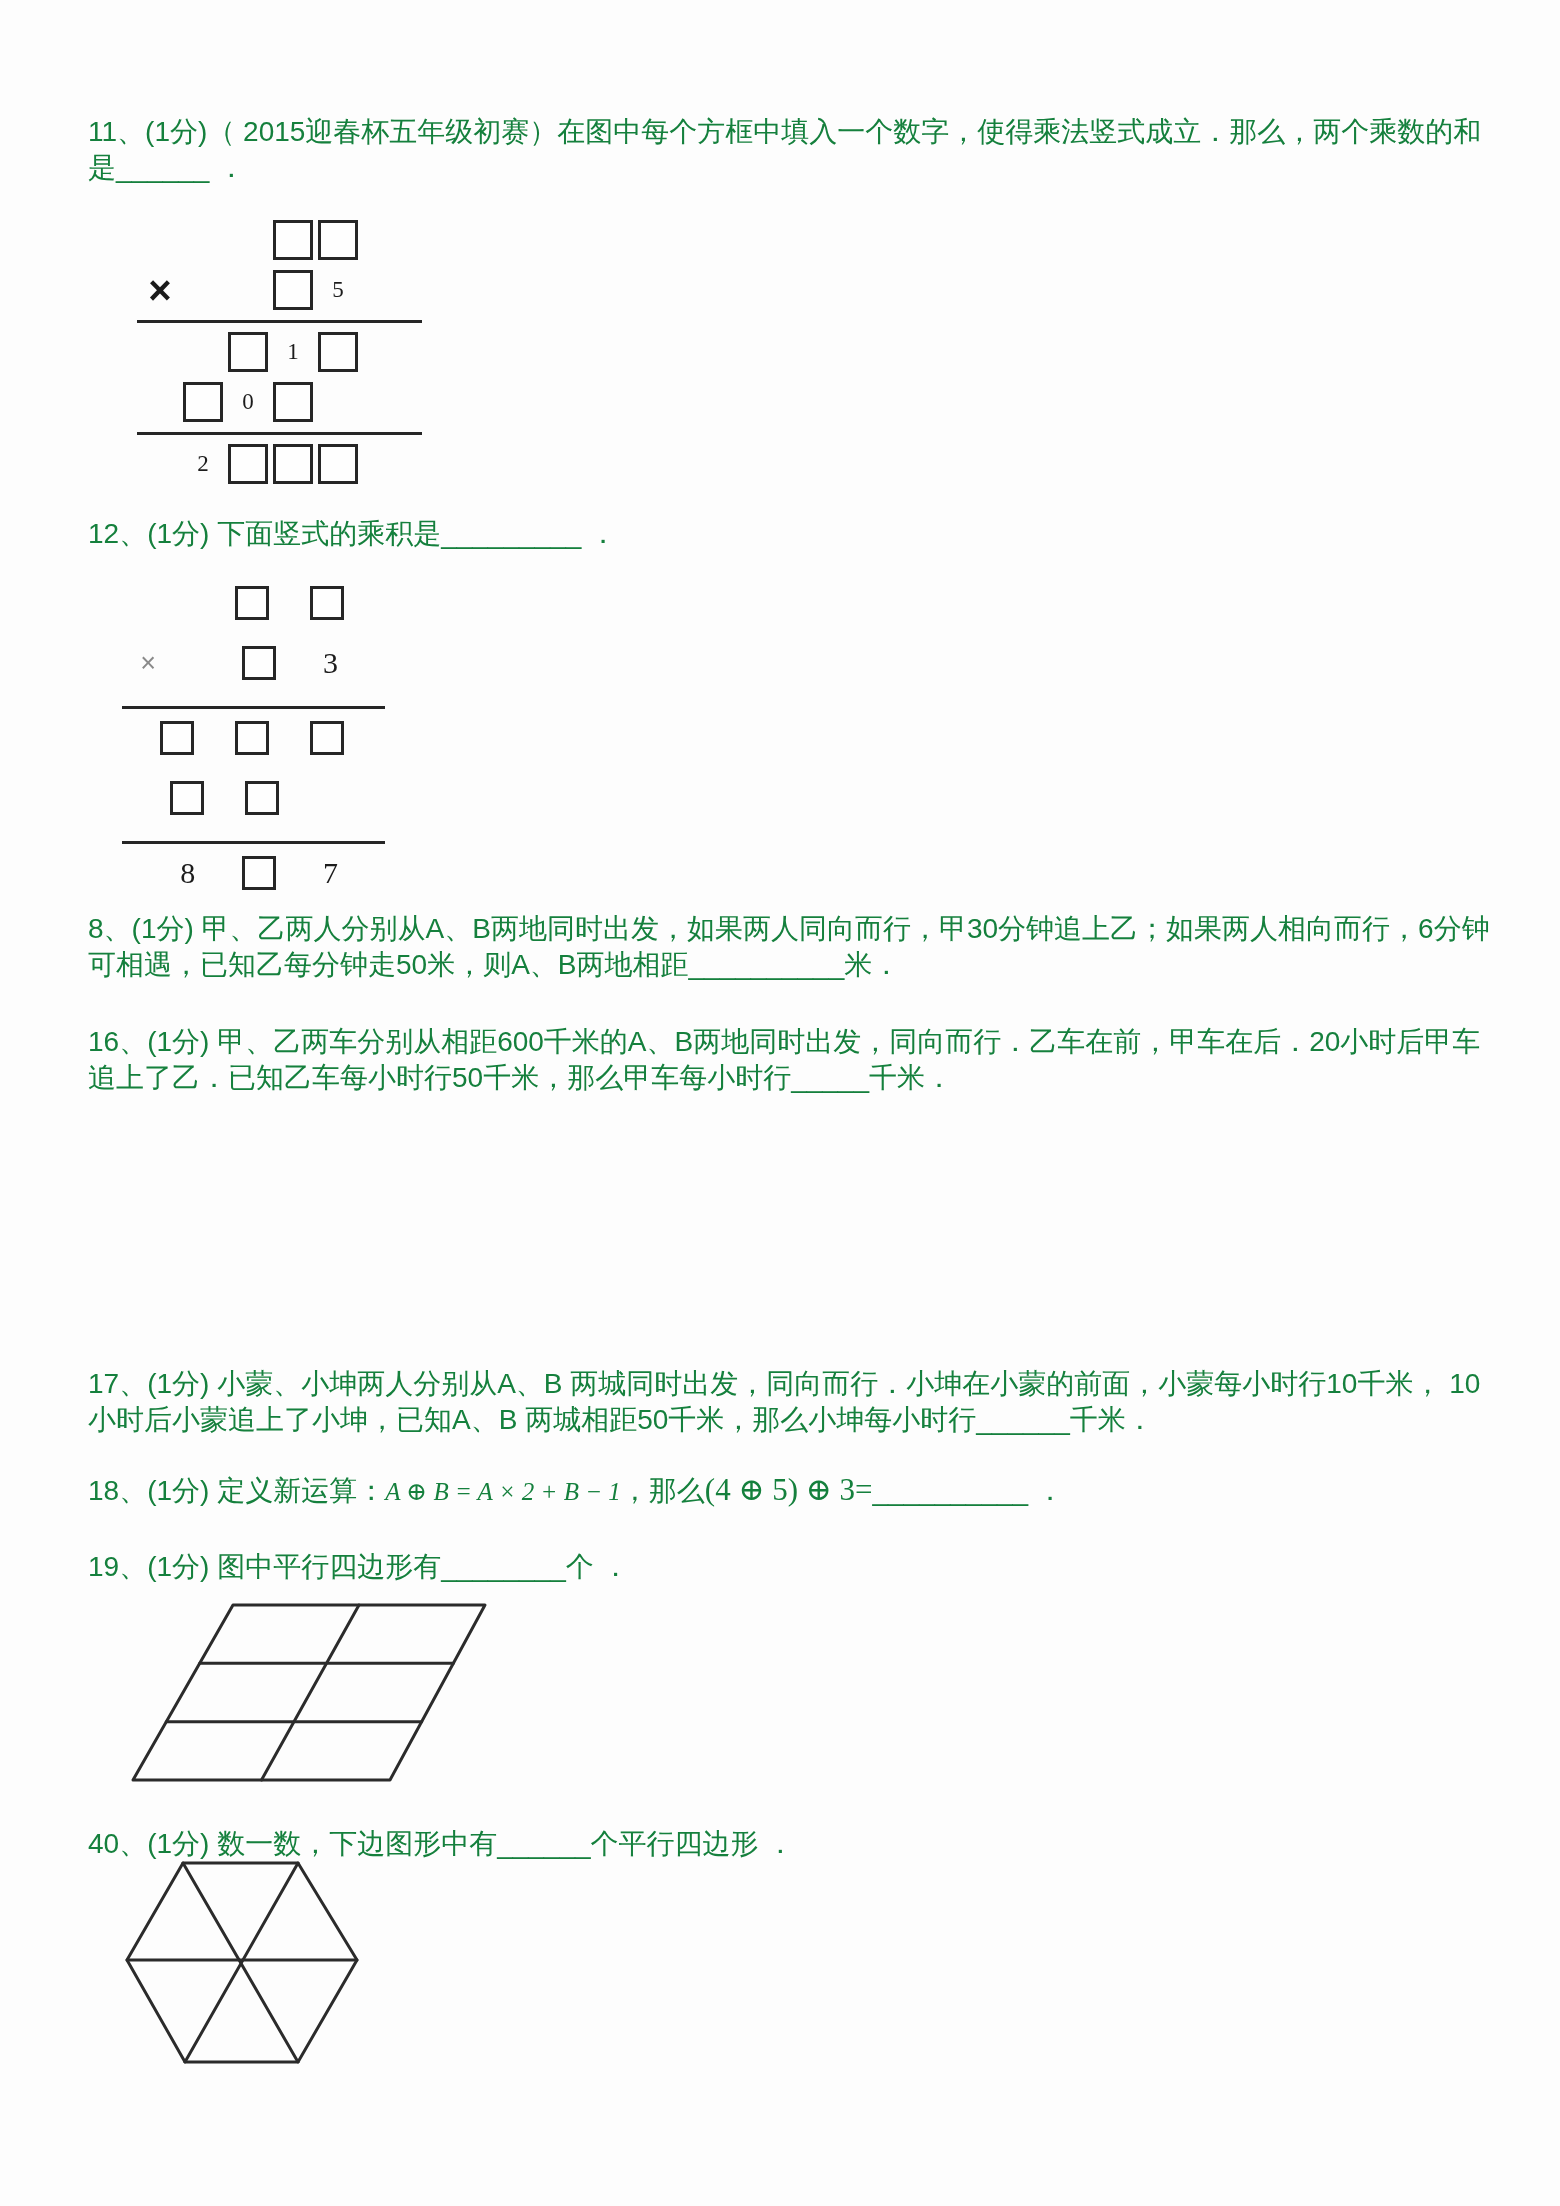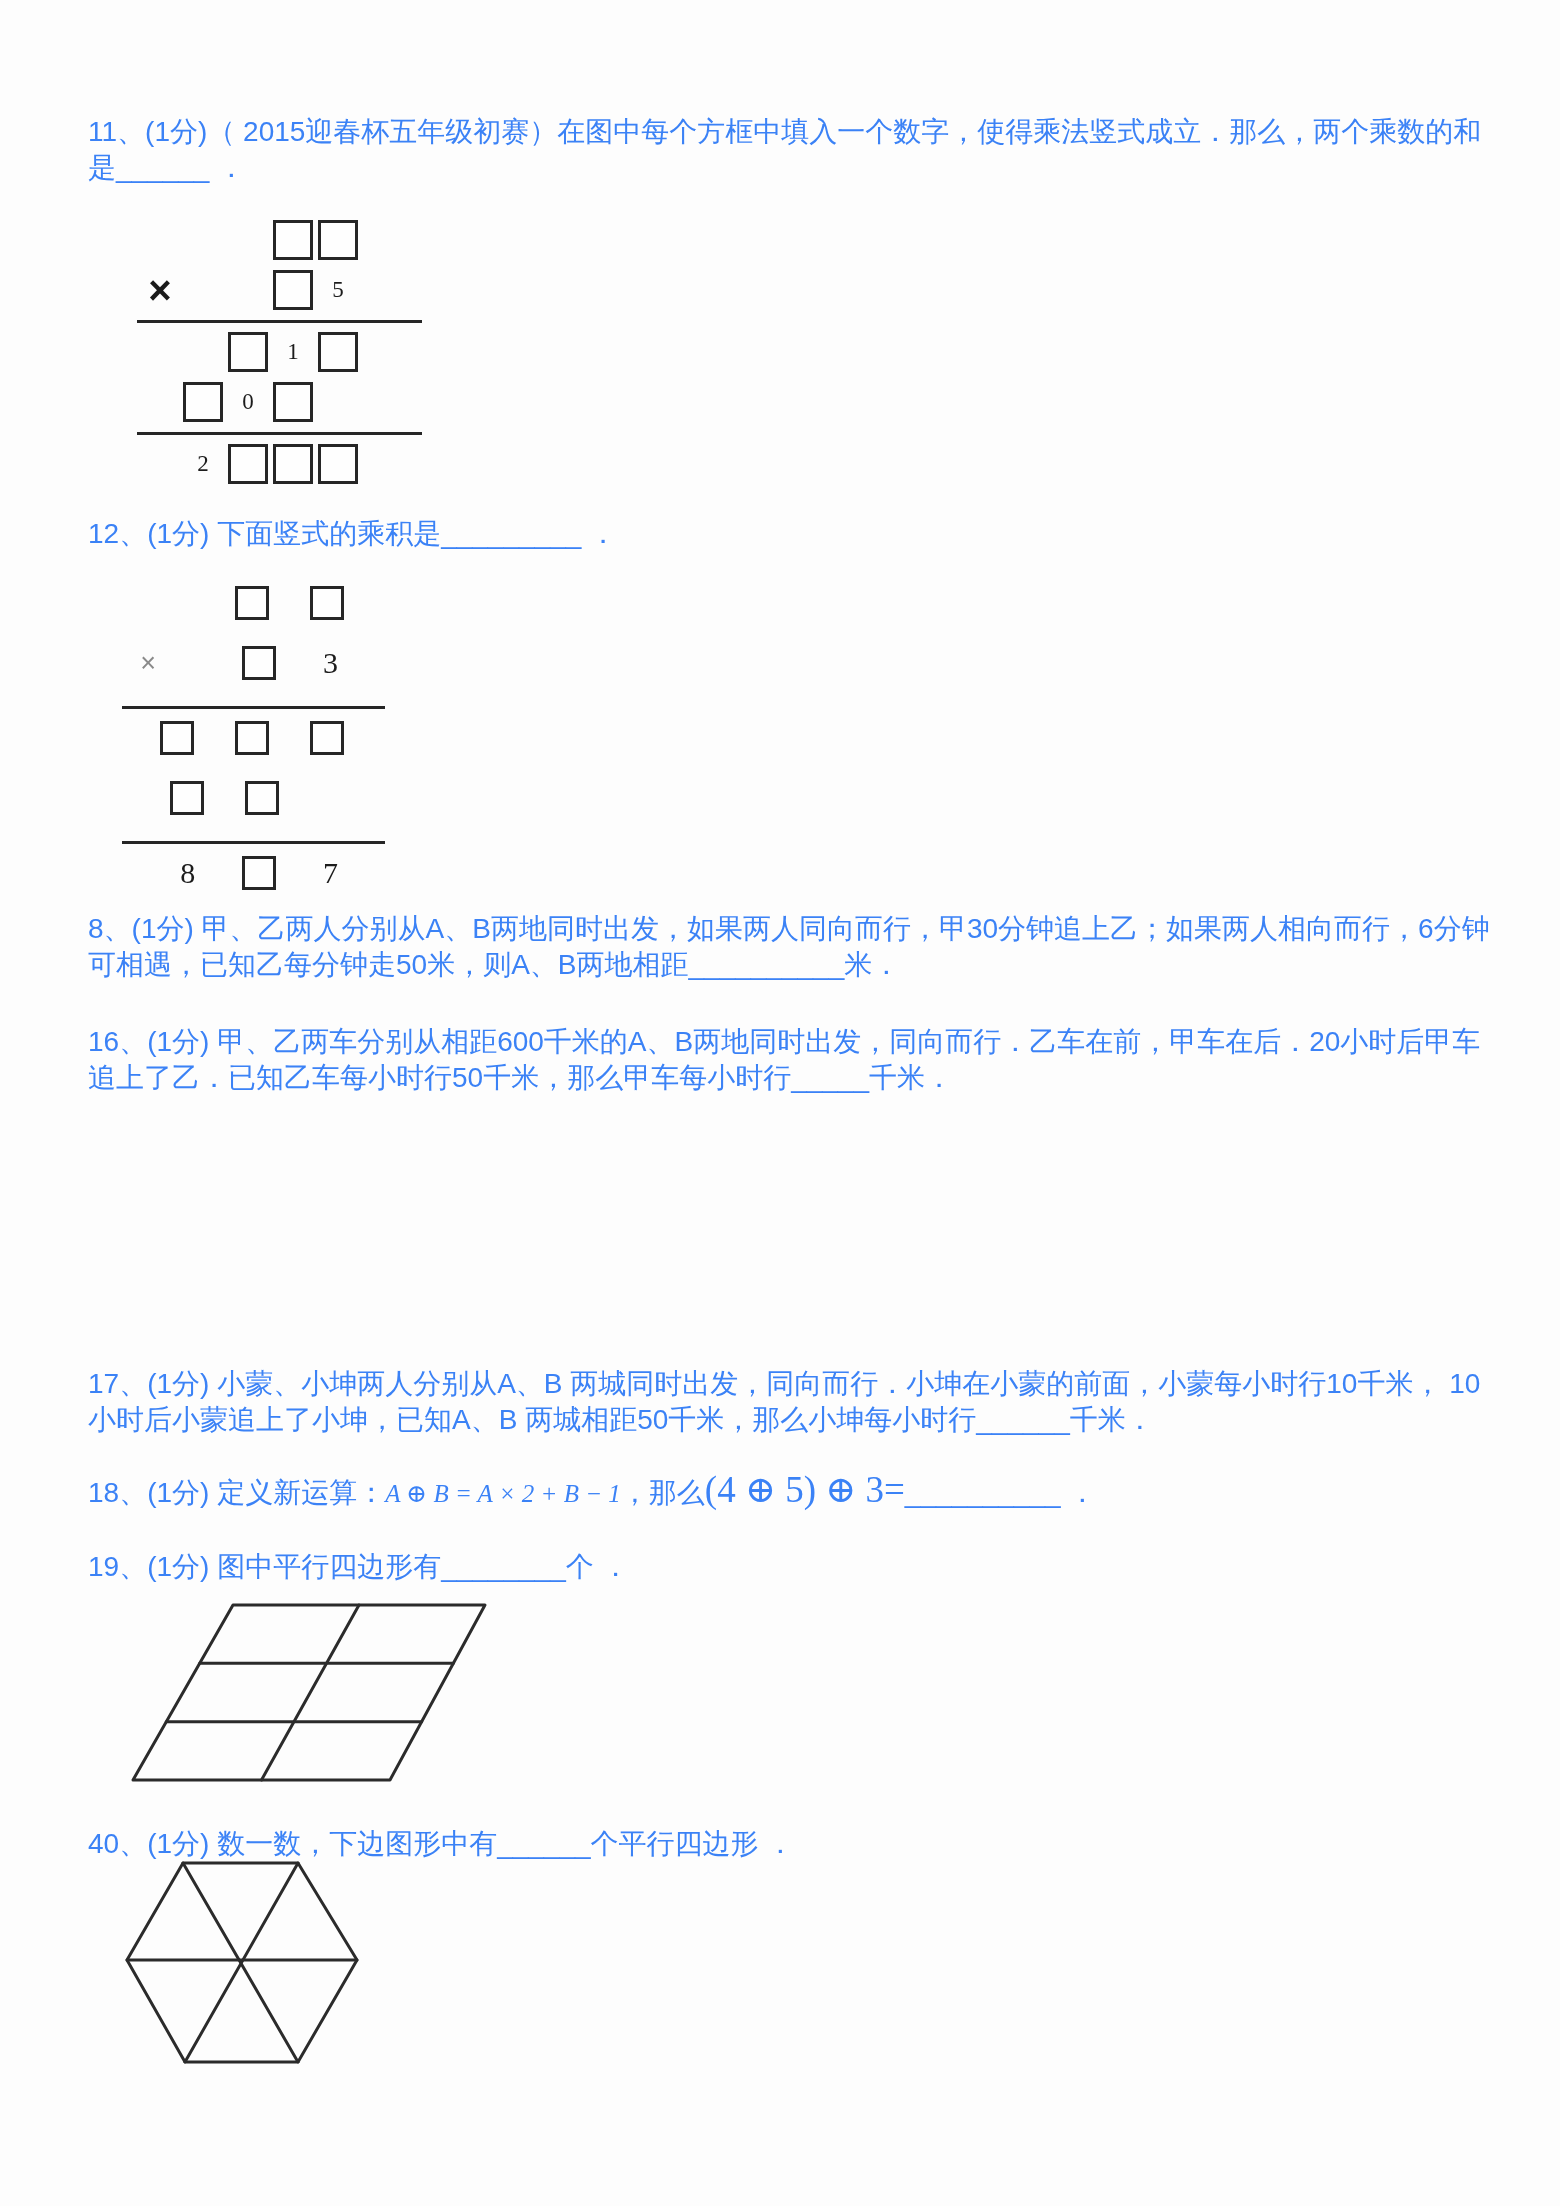--- a/index.html
+++ b/index.html
@@ -14,21 +14,21 @@
     position: absolute; inset: 0;
     background: #fdfdfd;
     overflow: hidden;
   }
   .prob {
     position: absolute;
     left: 88px;
     width: 1408px;
     font-size: 28px;
     line-height: 36px;
-    color: #3b82f6;
+    color: #15803d;
     word-break: break-all;
   }
   
   .mult { position: absolute; }
   .mrow { display: flex; align-items: center; }
   .mcell { display: flex; align-items: center; justify-content: center; font-family: "Liberation Serif", "DejaVu Serif", serif; color: #1c1c1c; }
   .mbox { border: 3px solid #262626; background: #fefefe; }
   .mhline { background: #262626; height: 3px; width: 100%; }
   .mop { display: flex; align-items: center; justify-content: center; }
 
@@ -39,21 +39,21 @@
   .mult1 .mbox { width: 40px; height: 40px; }
 
   .mult2 .mrow { margin-bottom: 26px; }
   .mult2 .mhline { margin: 4px 0 12px; }
   .mult2 .mop { width: 66px; font-size: 27px; color: #8a8a8a; line-height: 1; }
   .mult2 .mcell { width: 34px; height: 34px; margin-right: 41px; font-size: 30px; }
   .mult2 .mbox { width: 34px; height: 34px; }
 
   
   .math-i { font-family: "Liberation Serif", "DejaVu Serif", serif; font-style: italic; font-size: 25px; }
-  .math-u { font-family: "Liberation Serif", "DejaVu Serif", serif; font-size: 37px; }
+  .math-u { font-family: "Liberation Serif", "DejaVu Serif", serif; font-size: 31px; }
 
   .figure { position: absolute; }
   .figure svg { display: block; }
 </style>
 </head>
 <body>
 
 <div class="page">
 
   <p class="prob" style="top:114px">11、(1分)（ 2015迎春杯五年级初赛）在图中每个方框中填入一个数字，使得乘法竖式成立．那么，两个乘数的和是______ ．</p>

